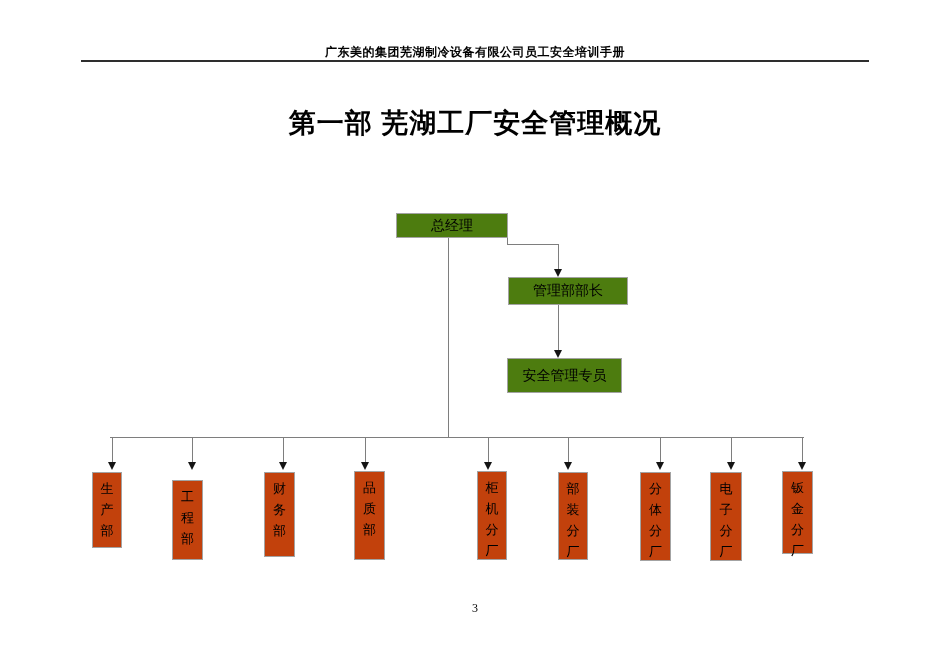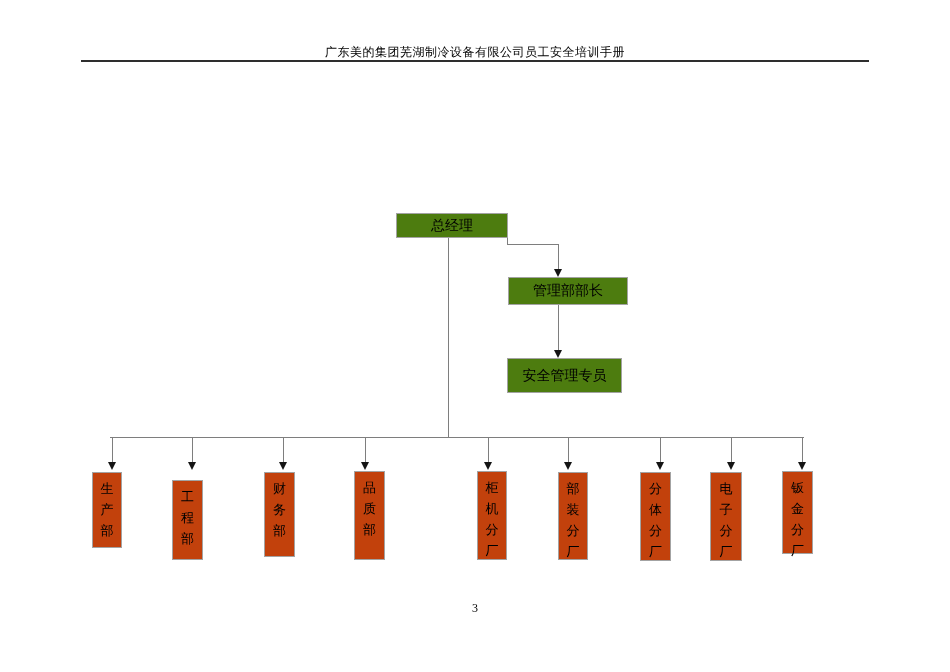--- a/index.html
+++ b/index.html
@@ -3,21 +3,21 @@
 <meta charset="utf-8">
 <style>
   html,body{margin:0;padding:0;background:#fff;}
   .page{
     position:relative;width:950px;height:672px;background:#ffffff;
     font-family:"Liberation Serif",serif;color:#000;overflow:hidden;
   }
   
   .header-text{
     position:absolute;top:44px;left:0;width:100%;text-align:center;
-    font-size:12px;font-weight:normal;letter-spacing:.5px;
+    font-size:12px;font-weight:bold;letter-spacing:.5px;
     font-family:"Liberation Serif",serif;
   }
   .header-rule{position:absolute;top:60px;left:81px;width:788px;height:2px;background:#2e2e2e;}
   
   .doc-title{
     position:absolute;top:105px;left:0;width:100%;margin:0;text-align:center;
     font-family:"Liberation Sans",sans-serif;font-size:27px;font-weight:bold;letter-spacing:1px;
   }
   .section-heading{
     position:absolute;top:148px;left:85px;margin:0;
@@ -49,20 +49,21 @@
   }
 </style>
 </head>
 <body>
 
 <div class="page">
 
   <div class="header-text">广东美的集团芜湖制冷设备有限公司员工安全培训手册</div>
   <div class="header-rule"></div>
 
+  <h1 class="doc-title">第一部 芜湖工厂安全管理概况</h1>
 
   <div>
 
     <div class="obox" style="left:396px;top:213px;width:112px;height:25px">
       <span>总经理</span>
     </div>
 
     <div class="vline" style="left:448px;top:238px;height:199px"></div>
 
     <div class="vline" style="left:507px;top:238px;height:7px"></div>

